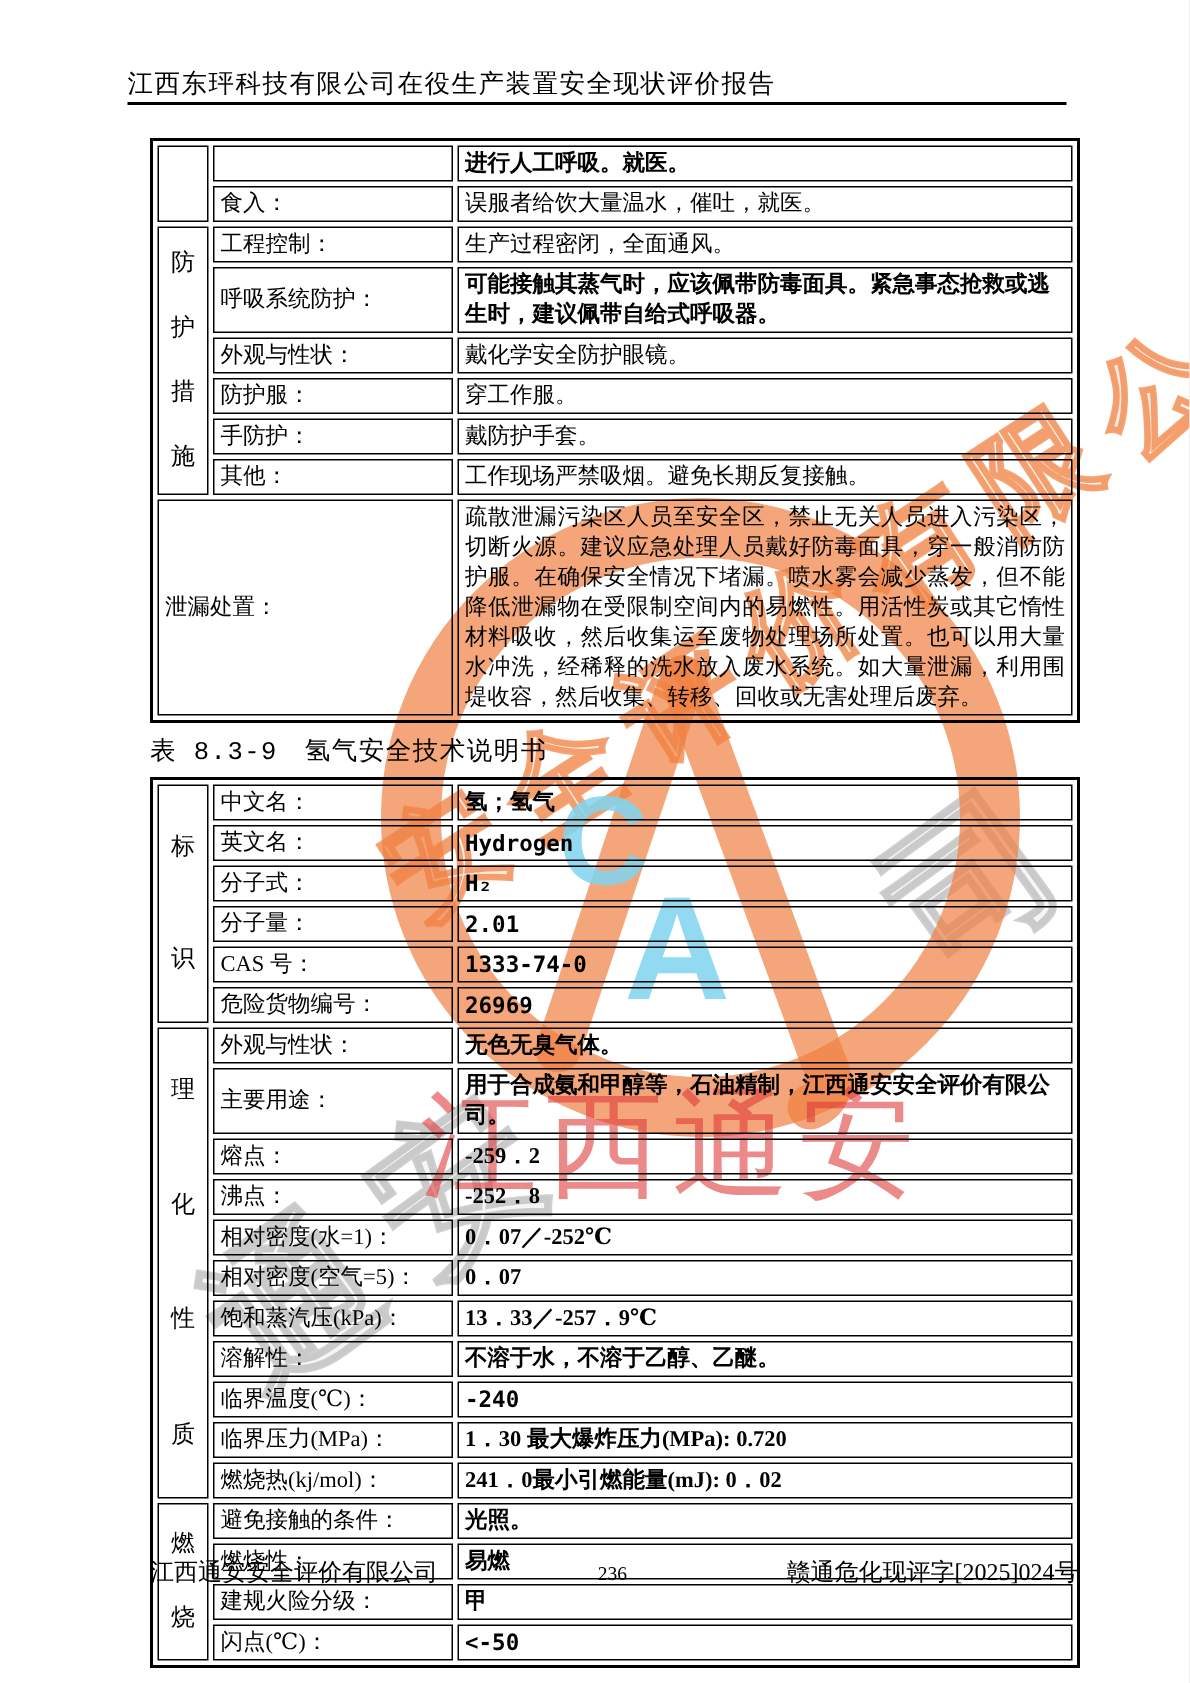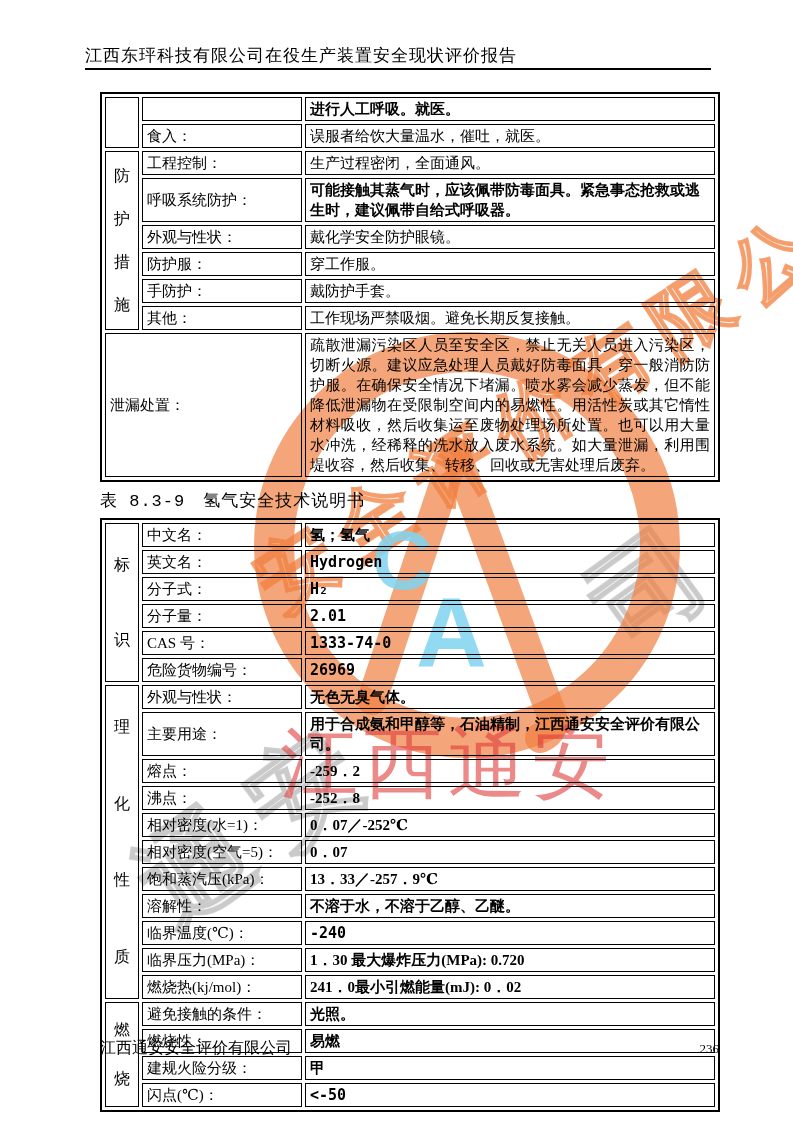--- a/index.html
+++ b/index.html
@@ -265,15 +265,16 @@
             <td class="val-l mono">&lt;-50</td>
           </tr>
         </tbody>
     </table>
 
   </div>
 
   <div class="ftr">
     <span>江西通安安全评价有限公司</span>
     <span class="pageno">236</span>
+    <span>赣通危化现评字[2025]024号</span>
   </div>
 
 </div>
 
 </body></html>

